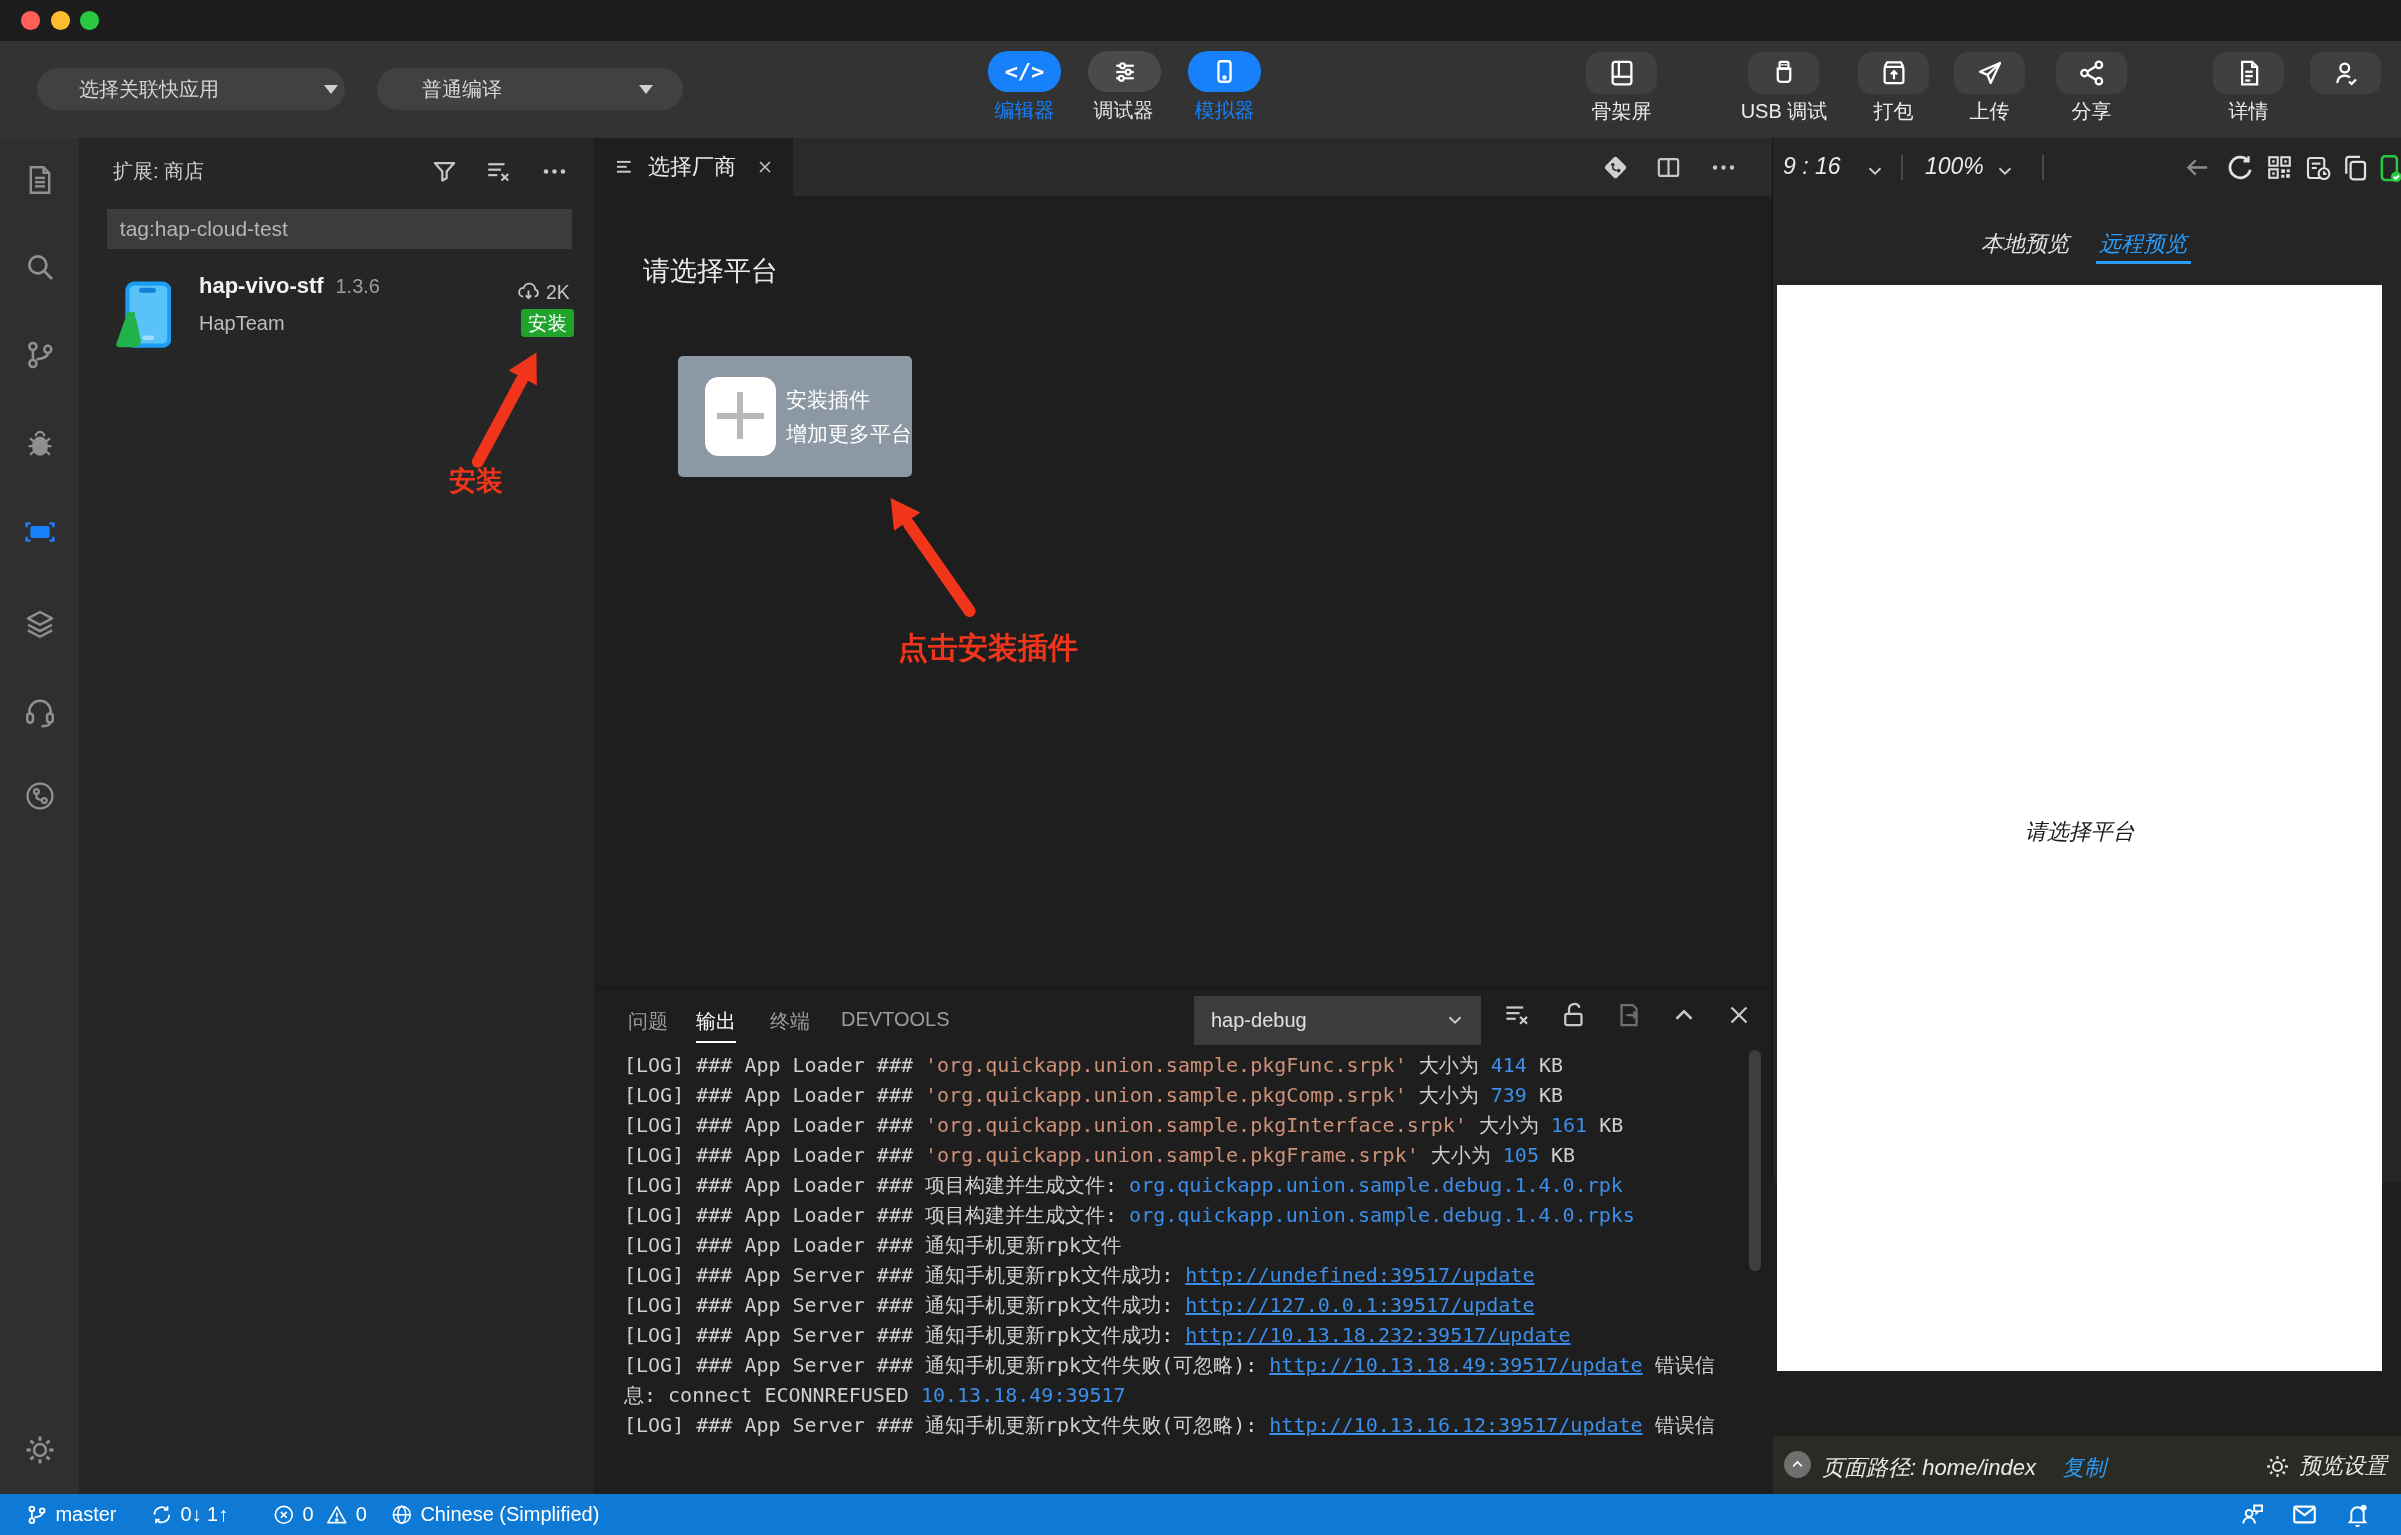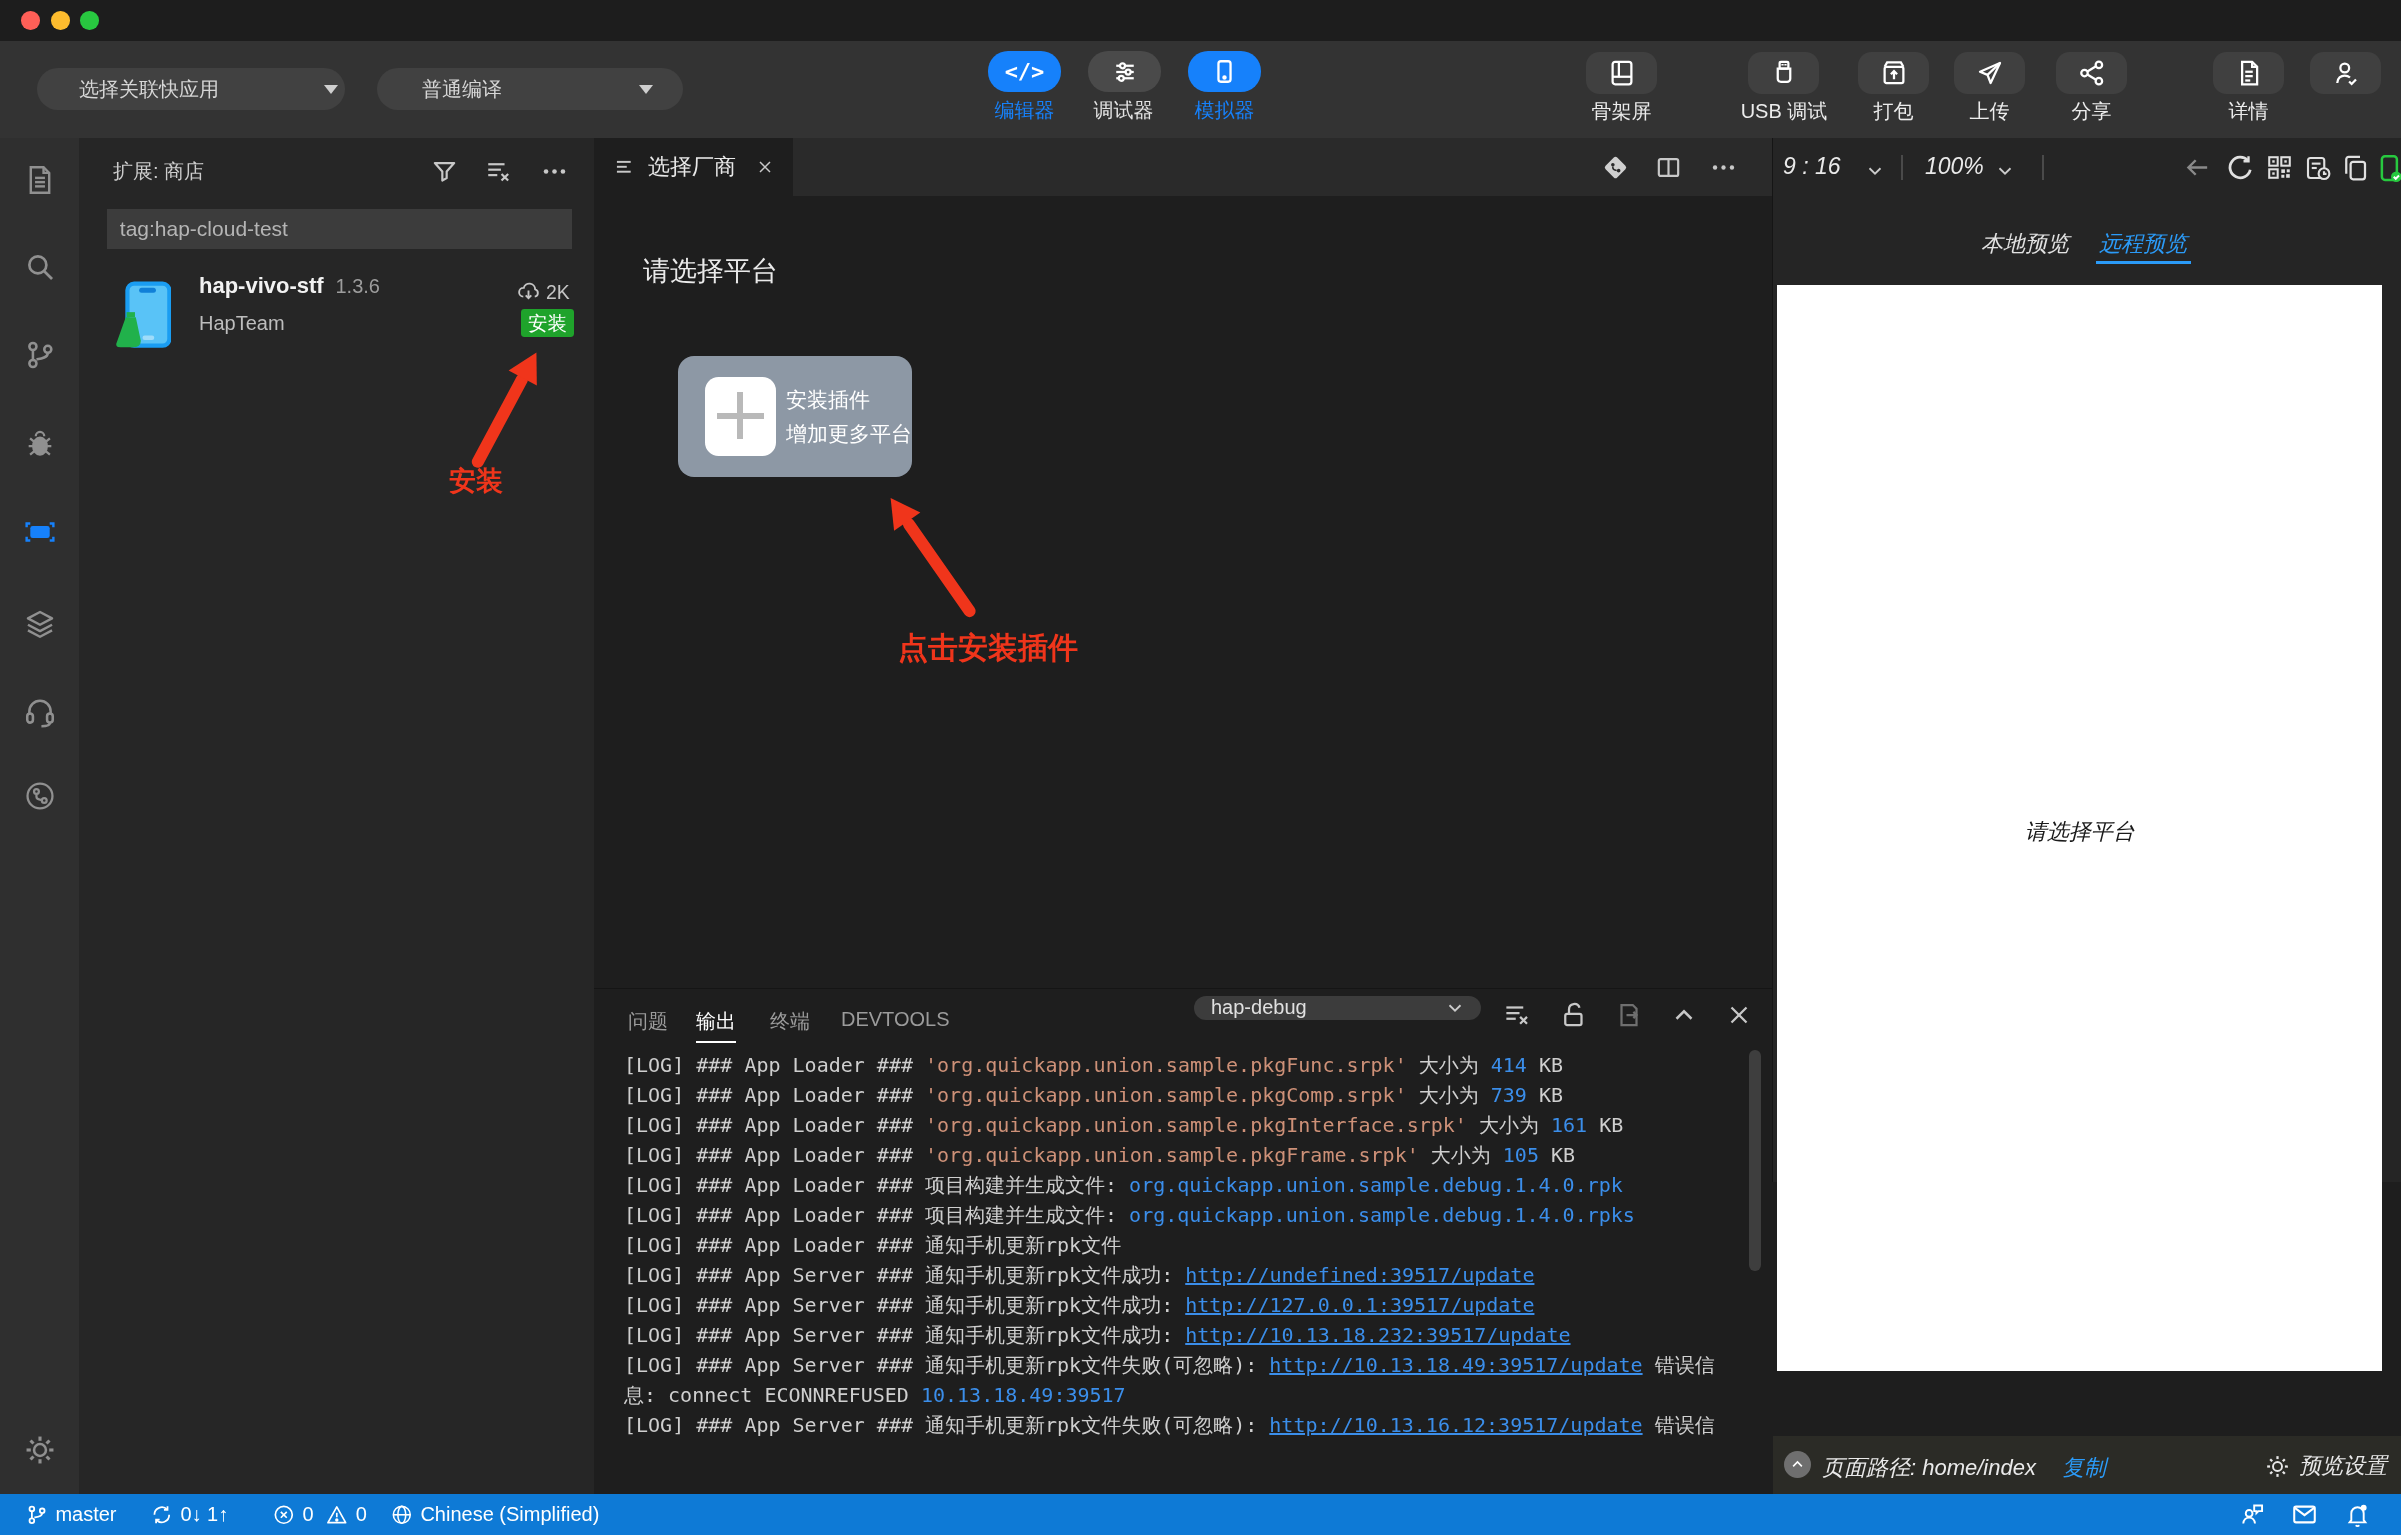--- a/index.html
+++ b/index.html
@@ -46,39 +46,39 @@
   #install-badge { position:absolute; left:442px; top:171px; width:53px; height:28px; background:#1fa32b; border-radius:3.4px;
                    color:#fff; font-size:19.4px; display:flex; align-items:center; justify-content:center; }
 
   
   #tabstrip { left:594px; top:138px; width:1178px; height:58px; background:#2a2a2a; }
   #active-tab { position:absolute; left:0; top:0; width:199px; height:58px; background:#1e1e1e;
                 display:flex; align-items:center; color:#e8e8e8; font-size:22px; gap:11.8px; padding-left:18.6px; }
   .strip-ic { position:absolute; top:15px; color:#c8c8c8; }
   #editor-main { left:594px; top:196px; width:1178px; height:792px; background:#1e1e1e; }
   #editor-heading { position:absolute; left:49px; top:57px; font-size:27px; color:#eaeaea; }
-  #platform-card { position:absolute; left:84px; top:160px; width:234px; height:121px; background:#8d98a5; border-radius:16px; }
+  #platform-card { position:absolute; left:84px; top:160px; width:234px; height:121px; background:#8d98a5; border-radius:5px; }
   #card-plus { position:absolute; left:27px; top:21px; width:71px; height:79px; background:#fff; border-radius:13.5px; }
   #card-plus .ph { position:absolute; left:11.8px; top:36px; width:47px; height:5.9px; background:#b9b9b9; }
   #card-plus .pv { position:absolute; left:32px; top:15px; width:5.9px; height:47px; background:#b9b9b9; }
   .card-text { position:absolute; left:108px; font-size:21px; color:#fff; }
 
   
   .red { color:#f0351b; }
   .anno-label { position:absolute; font-weight:bold; white-space:nowrap; }
   .arrow { position:absolute; transform-origin:0 50%; }
   .arrow .shaft { position:absolute; top:-5.9px; height:11.8px; background:#f0351b; border-radius:5.9px; }
   .arrow .head { position:absolute; top:-16px; width:0; height:0; border-top:16px solid transparent;
                  border-bottom:16px solid transparent; border-left:29px solid #f0351b; }
 
   
   #panel { left:594px; top:988px; width:1178px; height:506px; background:#1e1e1e; border-top:1.7px solid #151515; }
   .panel-tab { position:absolute; top:18.6px; font-size:20px; color:#9b9b9b; }
   .panel-tab.active { color:#ffffff; border-bottom:2.5px solid #ffffff; padding-bottom:6.8px; }
-  #channel-select { position:absolute; left:600px; top:6.8px; width:287px; height:24px; background:#3c3c3c; border-radius:13px;
+  #channel-select { position:absolute; left:600px; top:6.8px; width:287px; height:49px; background:#3c3c3c; border-radius:0;
                     color:#e0e0e0; font-size:20px; display:flex; align-items:center; padding-left:17px; }
   #channel-select .dd-arrow2 { position:absolute; right:15px; color:#cccccc; }
   .pan-ic { position:absolute; top:11px; color:#c8c8c8; }
   #log { position:absolute; left:30px; top:61px; width:1131px; font-family:"DejaVu Sans Mono","Liberation Mono",monospace;
          font-size:20px; line-height:30px; white-space:nowrap; }
   .seg-w { color:#cfcfcf; } .seg-o { color:#ce9178; }
   .seg-b { color:#3b8eea; } .seg-u { color:#3b8eea; text-decoration:underline; }
   #log-scrollbar { position:absolute; left:1155px; top:61px; width:11.8px; height:221px; background:#3e3e3e; border-radius:5.9px; }
 
   

